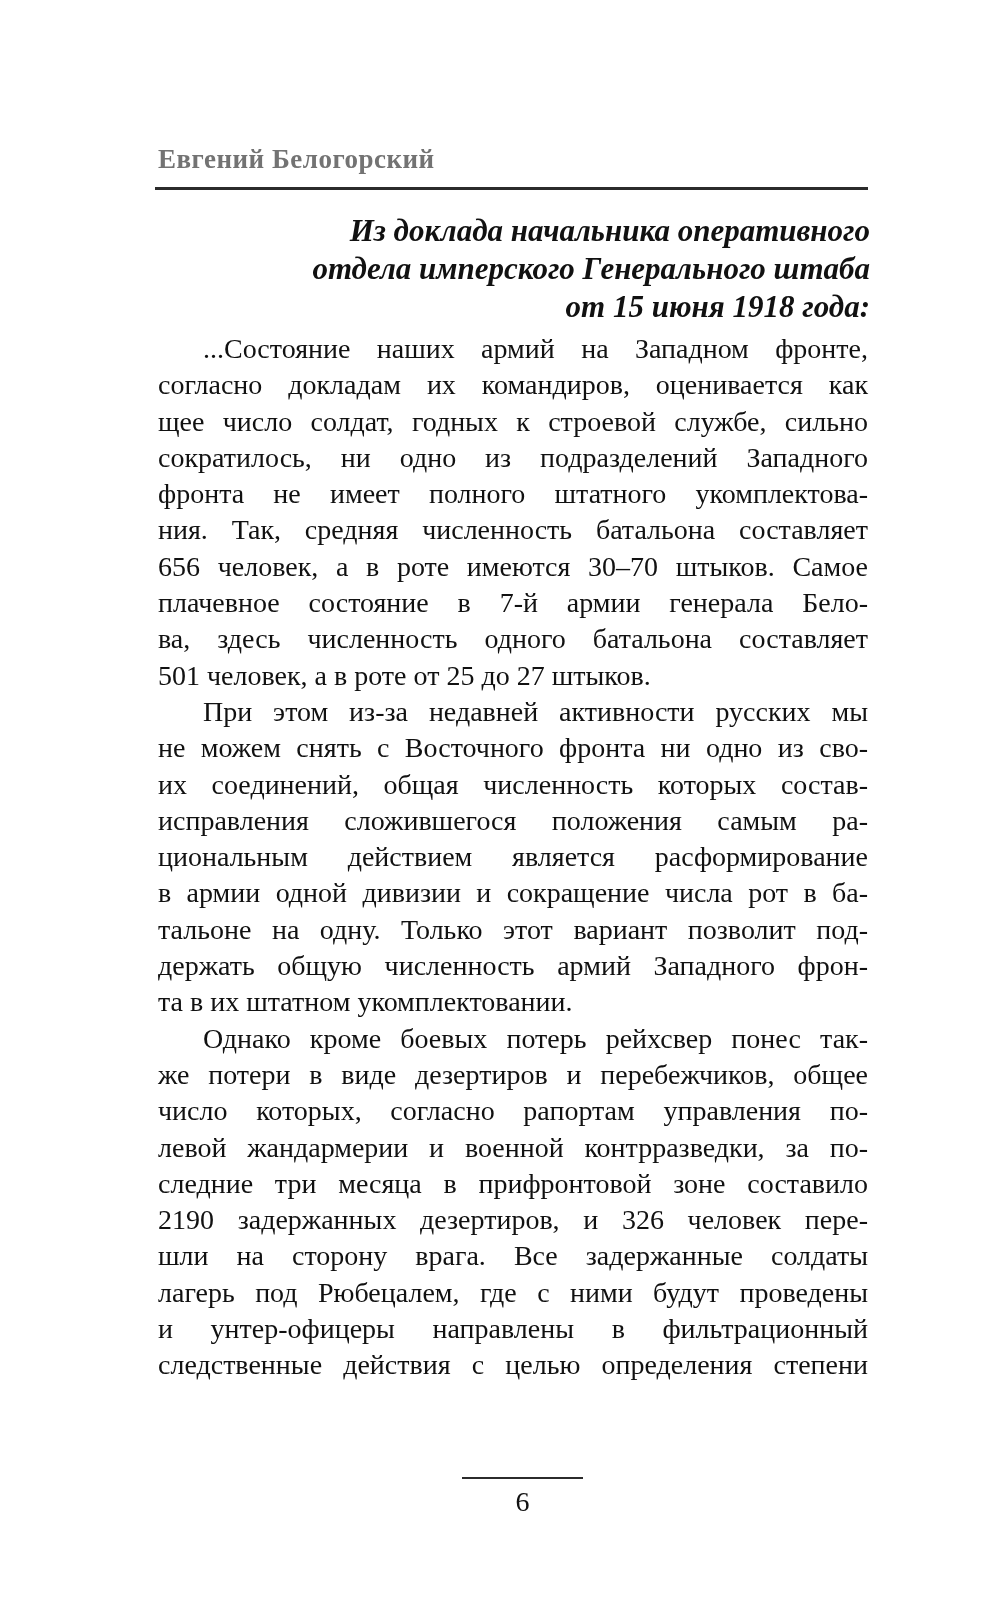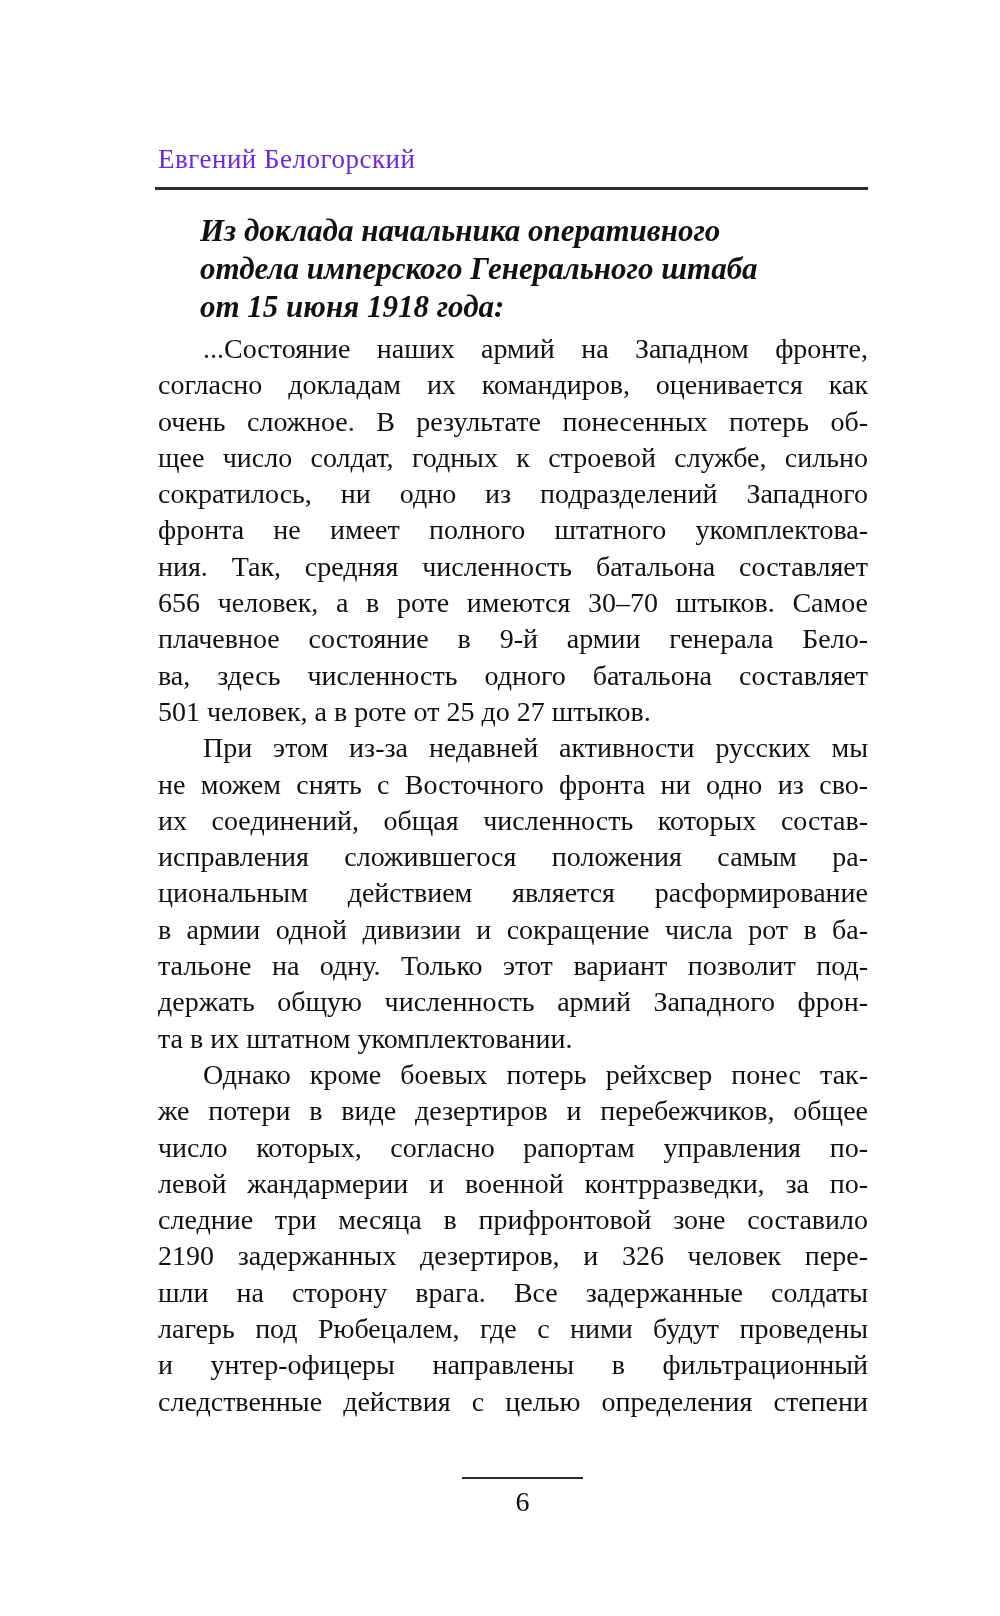--- a/index.html
+++ b/index.html
@@ -13,25 +13,25 @@
     height: 1616px;
     background: #ffffff;
     font-family: "Liberation Serif", "DejaVu Serif", serif;
     color: #111111;
     overflow: hidden;
   }
   .author {
     position: absolute;
     left: 158px;
     top: 144px;
-    font-weight: normal;
+    font-weight: bold;
     font-size: 27px;
     letter-spacing: 0.5px;
     white-space: nowrap;
-    color: #6d28d9;
+    color: #737373;
     text-align: center;
   }
   .header-rule {
     position: absolute;
     left: 155px;
     top: 187px;
     width: 713px;
     height: 3px;
     background: #2b2b2b;
   }
@@ -41,20 +41,21 @@
     top: 212px;
     width: 670px;
     font-style: italic;
     font-weight: bold;
     font-size: 31px;
     line-height: 38px;
     color: #111111;
   }
   .doc-heading .hline {
     white-space: nowrap;
+    text-align: right;
   }
   .body-text {
     position: absolute;
     left: 158px;
     top: 331px;
     width: 710px;
     font-size: 28px;
     line-height: 36.3px;
     color: #111111;
   }
@@ -100,27 +101,26 @@
   <div class="doc-heading">
     <div class="hline">Из доклада начальника оперативного</div>
     <div class="hline">отдела имперского Генерального штаба</div>
     <div class="hline">от 15 июня 1918 года:</div>
   </div>
 
   <div class="body-text">
 
     <div class="bline first">...Состояние наших армий на Западном фронте,</div>
     <div class="bline">согласно докладам их командиров, оценивается как</div>
-    <div class="bline">очень сложное. В результате понесенных потерь об-</div>
     <div class="bline">щее число солдат, годных к строевой службе, сильно</div>
     <div class="bline">сократилось, ни одно из подразделений Западного</div>
     <div class="bline">фронта не имеет полного штатного укомплектова-</div>
     <div class="bline">ния. Так, средняя численность батальона составляет</div>
     <div class="bline">656 человек, а в роте имеются 30–70 штыков. Самое</div>
-    <div class="bline">плачевное состояние в 9-й армии генерала Бело-</div>
+    <div class="bline">плачевное состояние в 7-й армии генерала Бело-</div>
     <div class="bline">ва, здесь численность одного батальона составляет</div>
     <div class="bline last">501 человек, а в роте от 25 до 27 штыков.</div>
 
     <div class="bline first">При этом из-за недавней активности русских мы</div>
     <div class="bline">не можем снять с Восточного фронта ни одно из сво-</div>
     <div class="bline">их соединений, общая численность которых состав-</div>
     <div class="bline">исправления сложившегося положения самым ра-</div>
     <div class="bline">циональным действием является расформирование</div>
     <div class="bline">в армии одной дивизии и сокращение числа рот в ба-</div>
     <div class="bline">тальоне на одну. Только этот вариант позволит под-</div>

